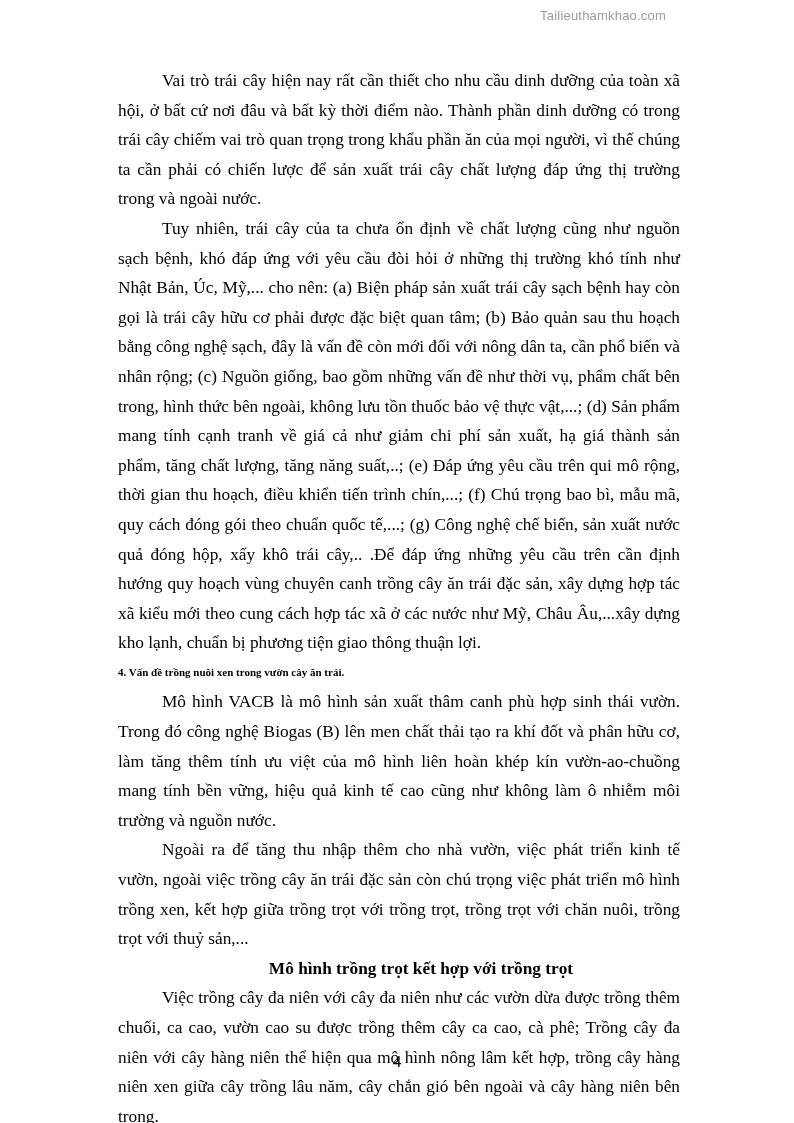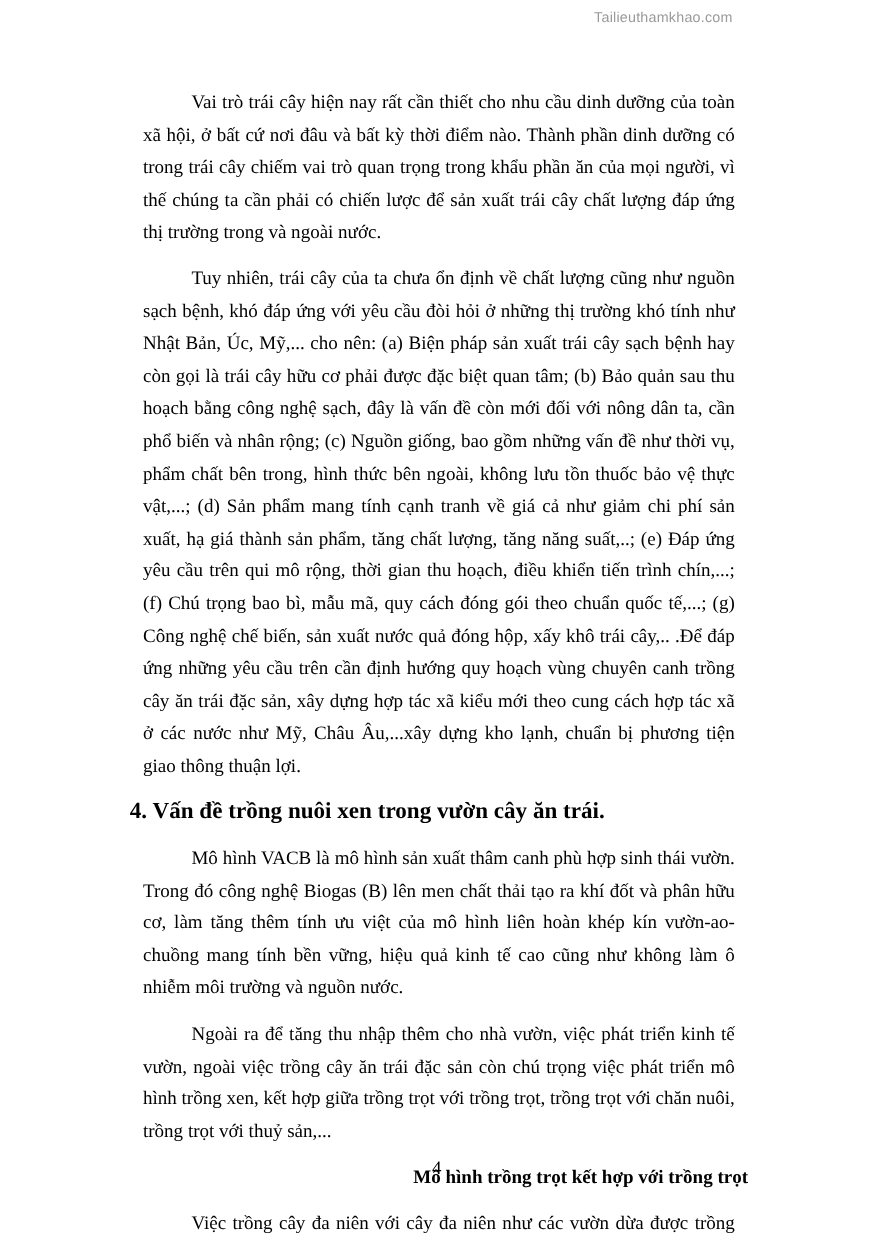--- a/index.html
+++ b/index.html
@@ -31,39 +31,39 @@
     top: 66px;
     width: 562px;
     font-family: "Liberation Serif", "DejaVu Serif", serif;
     font-size: 17.3px;
     line-height: 29.6px;
     color: #000000;
     text-align: justify;
     text-justify: inter-word;
   }
   p.para {
-    margin: 12px;
+    margin: 0;
     text-indent: 44px;
     text-align: justify;
   }
   h2.heading-num {
     margin: 0;
-    font-size: 21px;
+    font-size: 11px;
     line-height: 29.6px;
     font-weight: bold;
     text-indent: 0;
     text-align: left;
   }
   h3.heading-sub {
     margin: 0;
     font-size: 17.3px;
     line-height: 29.6px;
     font-weight: bold;
     text-indent: 44px;
-    text-align: right;
+    text-align: center;
   }
   .pagenum {
     position: absolute;
     top: 1052px;
     left: 0;
     width: 794px;
     text-align: center;
     font-family: "Liberation Serif", "DejaVu Serif", serif;
     font-size: 17.3px;
     color: #000000;

